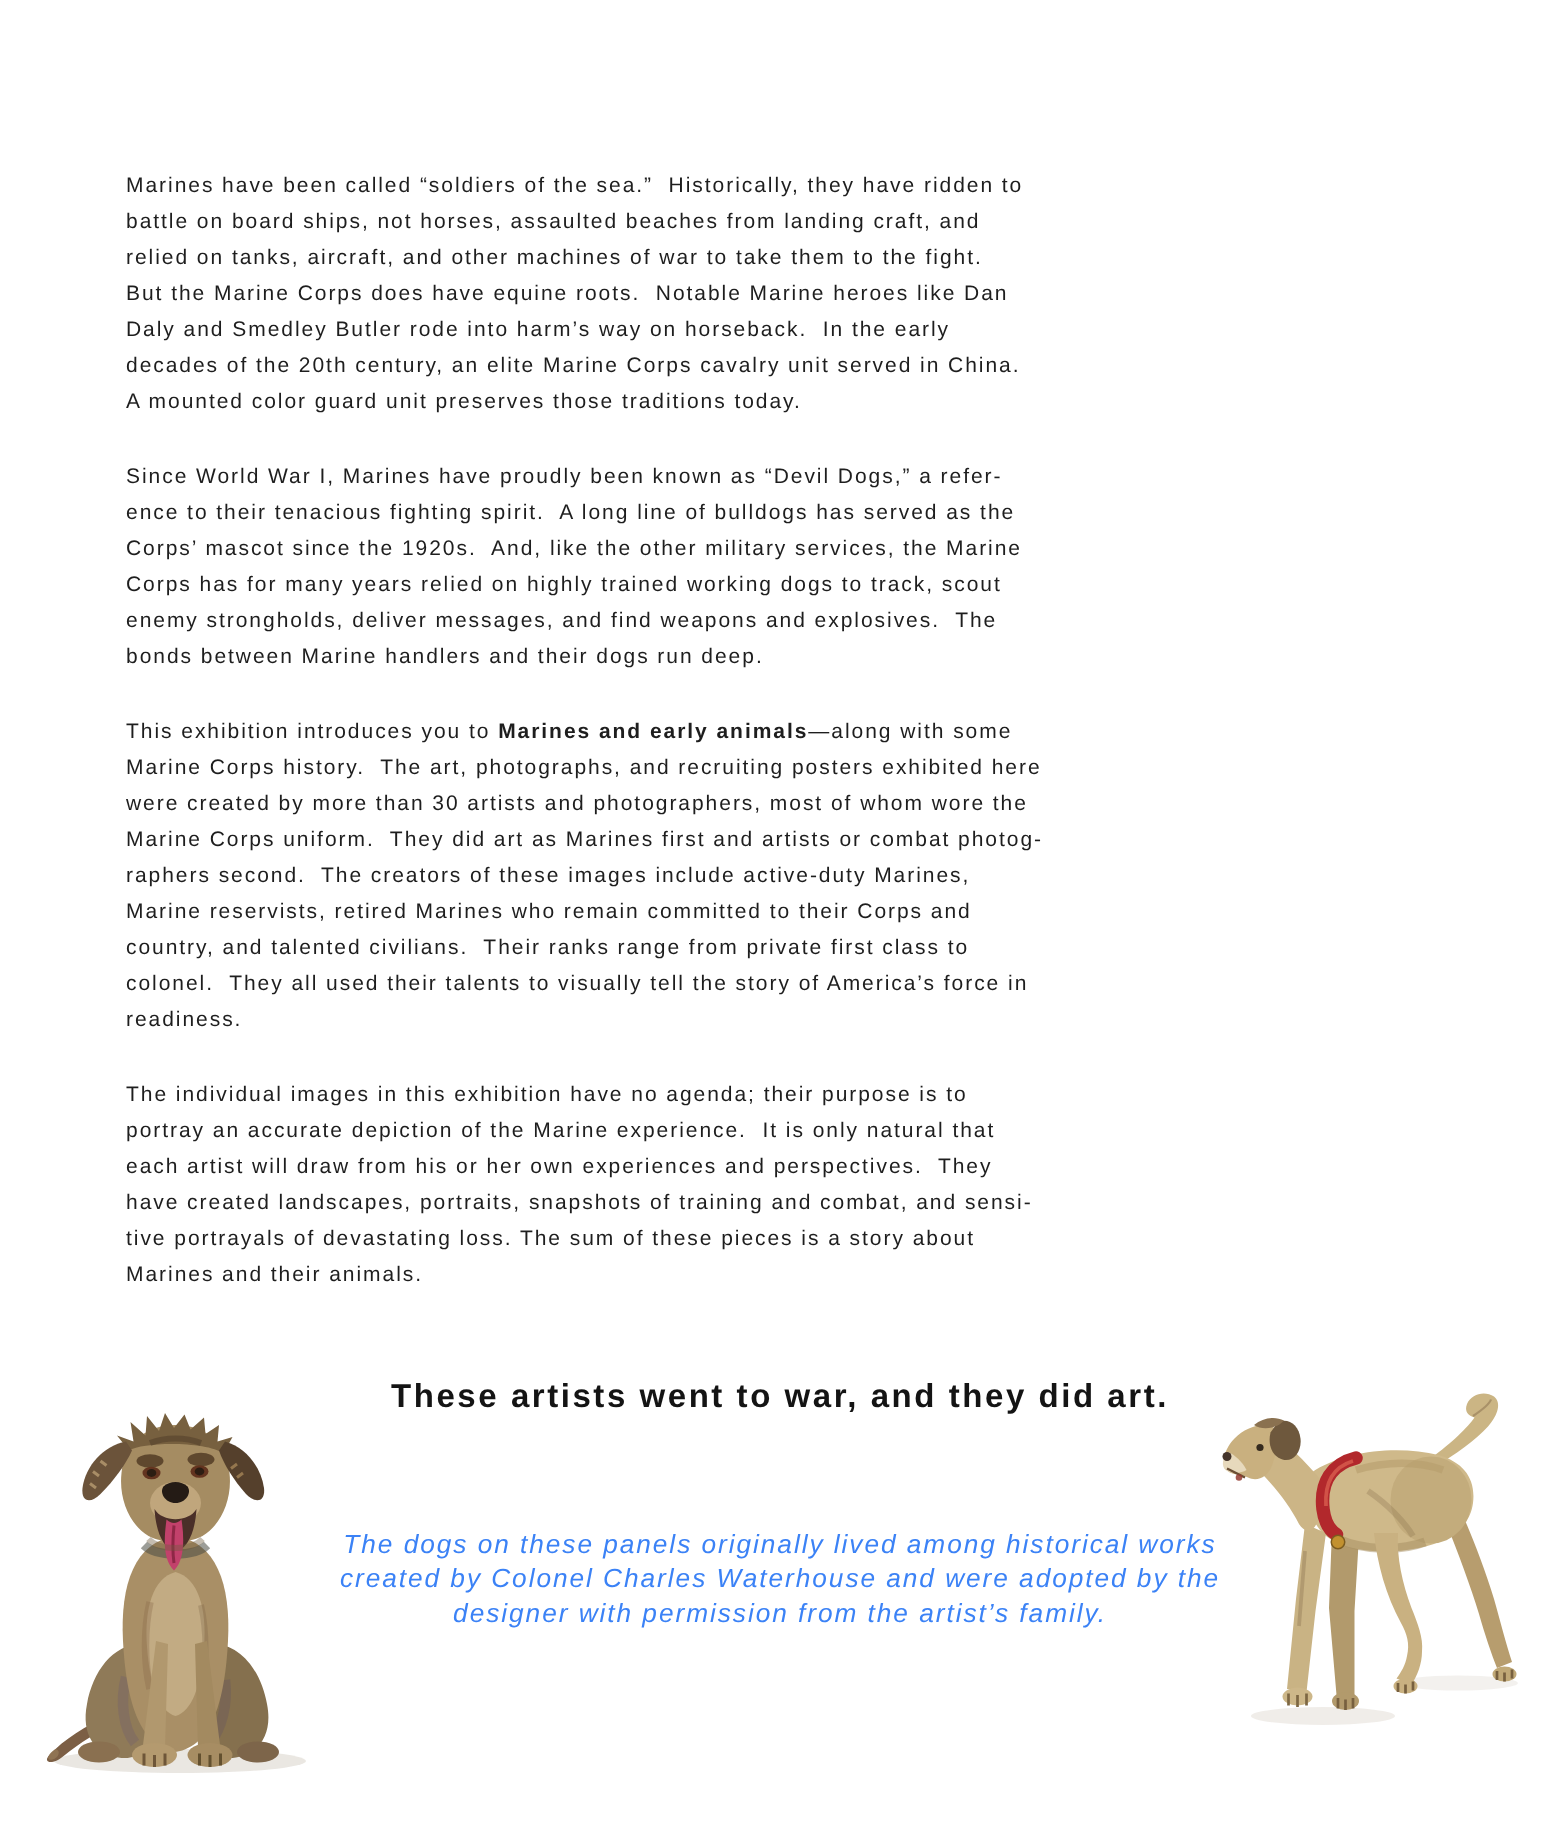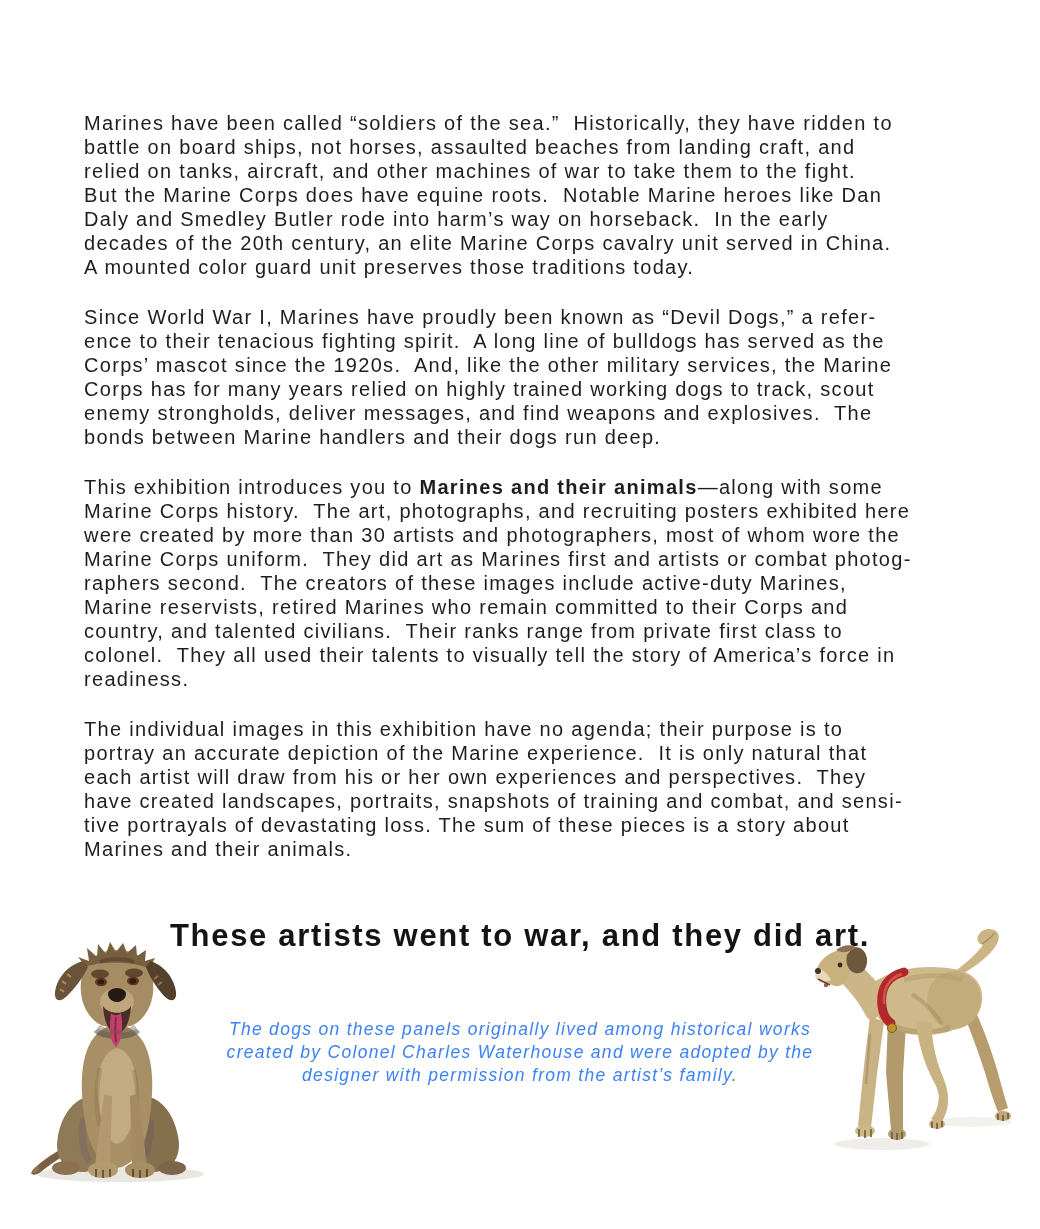--- a/index.html
+++ b/index.html
@@ -12,35 +12,35 @@
     font-family: "Liberation Sans", sans-serif;
   }
   .body-text {
     position: absolute;
     left: 84px;
     top: 111px;
     width: 880px;
   }
   .body-text p {
     margin: 0 0 26px 0;
-    font-size: 20px;
+    font-size: 14px;
     line-height: 24px;
     letter-spacing: 1.3px;
     color: #1e1e1e;
     white-space: pre-wrap;
   }
   .body-text strong { font-weight: bold; }
   .headline {
     position: absolute;
     top: 918px;
     left: 0;
     width: 1040px;
     margin: 0;
     text-align: center;
-    font-size: 31px;
+    font-size: 22px;
     font-weight: bold;
     letter-spacing: 1.7px;
     color: #141414;
     white-space: pre-wrap;
   }
   .caption {
     position: absolute;
     top: 1018px;
     left: 120px;
     width: 800px;
@@ -70,21 +70,21 @@
 But the Marine Corps does have equine roots.  Notable Marine heroes like Dan
 Daly and Smedley Butler rode into harm’s way on horseback.  In the early
 decades of the 20th century, an elite Marine Corps cavalry unit served in China.
 A mounted color guard unit preserves those traditions today.</p>
     <p>Since World War I, Marines have proudly been known as “Devil Dogs,” a refer-
 ence to their tenacious fighting spirit.  A long line of bulldogs has served as the
 Corps’ mascot since the 1920s.  And, like the other military services, the Marine
 Corps has for many years relied on highly trained working dogs to track, scout
 enemy strongholds, deliver messages, and find weapons and explosives.  The
 bonds between Marine handlers and their dogs run deep.</p>
-    <p><span>This exhibition introduces you to </span><strong>Marines and their animals</strong><span>—along with some
+    <p><span>This exhibition introduces you to </span><strong>Marines and early animals</strong><span>—along with some
 Marine Corps history.  The art, photographs, and recruiting posters exhibited here
 were created by more than 30 artists and photographers, most of whom wore the
 Marine Corps uniform.  They did art as Marines first and artists or combat photog-
 raphers second.  The creators of these images include active-duty Marines,
 Marine reservists, retired Marines who remain committed to their Corps and
 country, and talented civilians.  Their ranks range from private first class to
 colonel.  They all used their talents to visually tell the story of America’s force in
 readiness.</span></p>
     <p>The individual images in this exhibition have no agenda; their purpose is to
 portray an accurate depiction of the Marine experience.  It is only natural that

